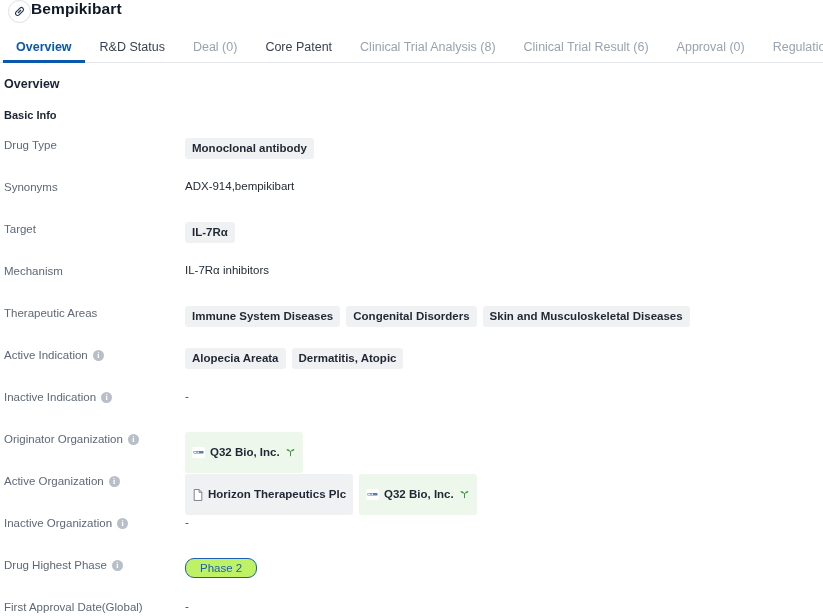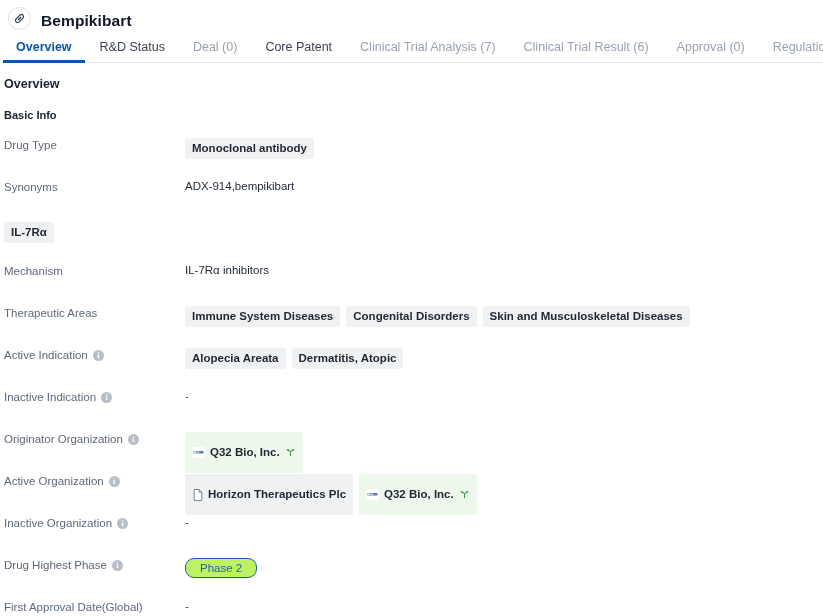--- a/index.html
+++ b/index.html
@@ -9,23 +9,22 @@
     font-family: "Liberation Sans", sans-serif;
     color: #1f2733;
     overflow: hidden;
   }
   .page { width: 823px; height: 616px; position: relative; background:#fff; }
 
   
   .header {
     height: 30px;
     display: flex;
-    align-items: flex-end;
+    align-items: flex-start;
     padding-left: 8px;
-    gap: 10px;
   }
   .drug-avatar {
     width: 23px; height: 23px;
     border-radius: 50%;
     border: 1px solid #dcdfe6;
     display: flex; align-items: center; justify-content: center;
     flex: 0 0 auto;
     background: #fff;
   }
   .drug-title {
@@ -201,21 +200,21 @@
       </svg>
     </div>
     <div class="drug-title">Bempikibart</div>
   </div>
 
   <div class="tabbar">
     <div class="tab active">Overview</div>
     <div class="tab dark">R&amp;D Status</div>
     <div class="tab">Deal (0)</div>
     <div class="tab dark">Core Patent</div>
-    <div class="tab">Clinical Trial Analysis (7)</div>
+    <div class="tab">Clinical Trial Analysis (8)</div>
     <div class="tab">Clinical Trial Result (6)</div>
     <div class="tab">Approval (0)</div>
     <div class="tab">Regulation (0</div>
   </div>
 
   <div class="content">
 
     <div class="section-title">Overview</div>
     <div class="sub-title">Basic Info</div>
 
@@ -231,20 +230,23 @@
     <div class="row">
       <div class="row-label">
         <span>Synonyms</span>
       </div>
       <div class="row-value">
         <span class="plain-text">ADX-914,bempikibart</span>
       </div>
     </div>
 
     <div class="row">
+      <div class="row-label">
+        <span>Target</span>
+      </div>
       <div class="row-value">
         <span class="chip">IL-7Rα</span>
       </div>
     </div>
 
     <div class="row">
       <div class="row-label">
         <span>Mechanism</span>
       </div>
       <div class="row-value">

